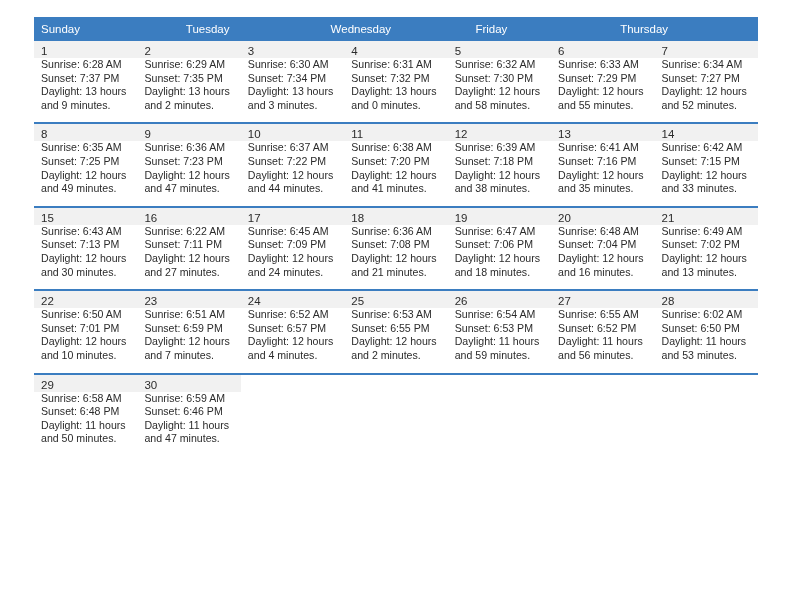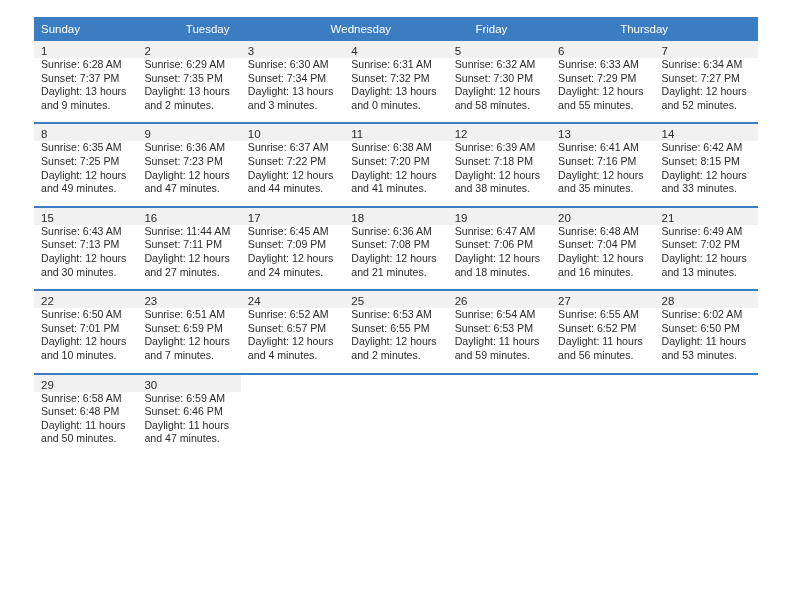--- a/index.html
+++ b/index.html
@@ -182,40 +182,40 @@
               <div class="ln">Sunrise: 6:41 AM</div>
               <div class="ln">Sunset: 7:16 PM</div>
               <div class="ln">Daylight: 12 hours</div>
               <div class="ln">and 35 minutes.</div>
             </div>
           </div>
           <div class="cell">
             <div class="daynum-band"><span class="daynum">14</span></div>
             <div class="detail">
               <div class="ln">Sunrise: 6:42 AM</div>
-              <div class="ln">Sunset: 8:15 PM</div>
+              <div class="ln">Sunset: 7:15 PM</div>
               <div class="ln">Daylight: 12 hours</div>
               <div class="ln">and 33 minutes.</div>
             </div>
           </div>
         </div>
         <div class="week">
           <div class="cell">
             <div class="daynum-band"><span class="daynum">15</span></div>
             <div class="detail">
               <div class="ln">Sunrise: 6:43 AM</div>
               <div class="ln">Sunset: 7:13 PM</div>
               <div class="ln">Daylight: 12 hours</div>
               <div class="ln">and 30 minutes.</div>
             </div>
           </div>
           <div class="cell">
             <div class="daynum-band"><span class="daynum">16</span></div>
             <div class="detail">
-              <div class="ln">Sunrise: 11:44 AM</div>
+              <div class="ln">Sunrise: 6:22 AM</div>
               <div class="ln">Sunset: 7:11 PM</div>
               <div class="ln">Daylight: 12 hours</div>
               <div class="ln">and 27 minutes.</div>
             </div>
           </div>
           <div class="cell">
             <div class="daynum-band"><span class="daynum">17</span></div>
             <div class="detail">
               <div class="ln">Sunrise: 6:45 AM</div>
               <div class="ln">Sunset: 7:09 PM</div>

